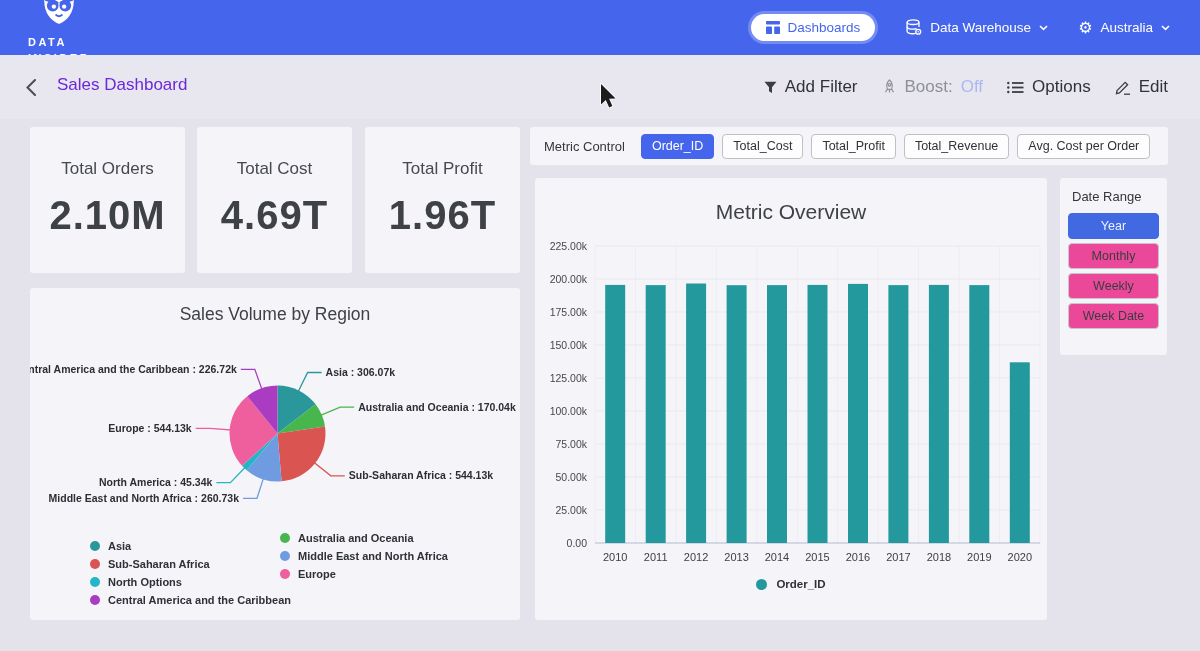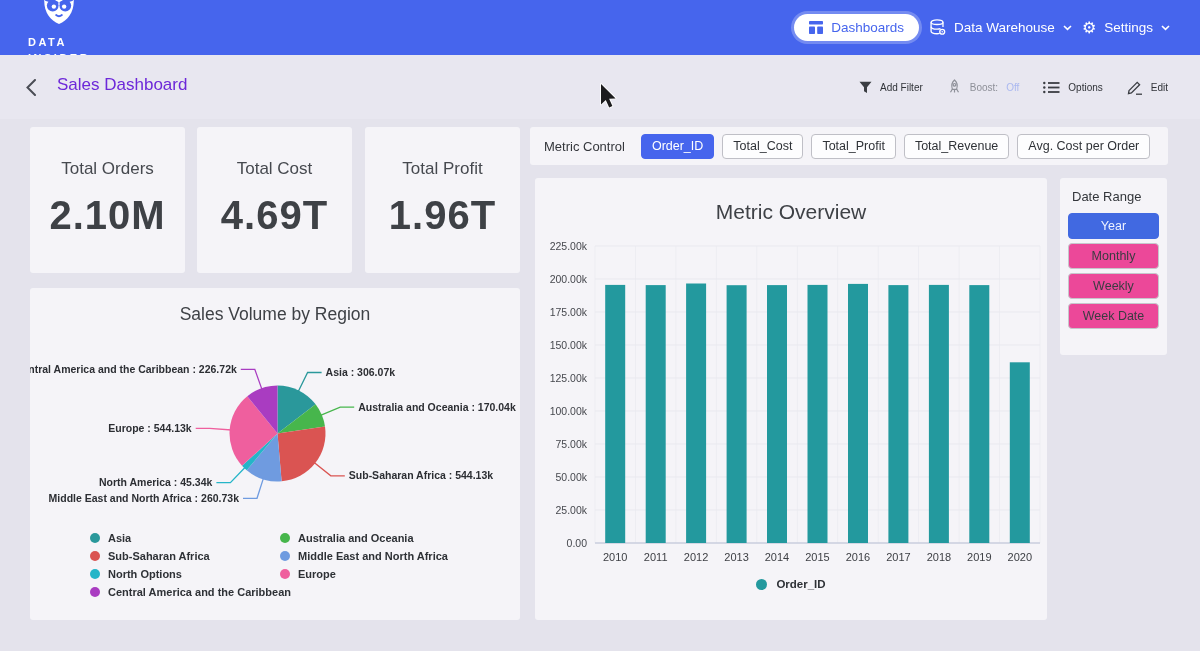--- a/index.html
+++ b/index.html
@@ -8,30 +8,30 @@
   body {
     width:1200px; height:651px; position:relative; overflow:hidden;
     background:#e4e3ec;
     font-family:"Liberation Sans", sans-serif;
     -webkit-font-smoothing:antialiased;
   }
   
   .topbar { position:absolute; left:0; top:0; width:1200px; height:55px; background:#4665ed; display:flex; align-items:center; }
   .brand { display:flex; align-items:center; gap:9px; margin-left:28px;flex-direction:column; }
   .brand-text { color:#fff; font-size:11px; font-weight:bold; letter-spacing:2.5px; line-height:1.45; }
-  .nav { position:absolute; right:30px; top:0; height:55px; display:flex; align-items:center; gap:10px; }
+  .nav { position:absolute; right:30px; top:0; height:55px; display:flex; align-items:center; gap:30px; }
   .nav-item { display:flex; align-items:center; gap:8px; color:#fff; font-size:13.5px; font-weight:500; cursor:pointer; }
   .pill { background:#fff; color:#4665ed; border-radius:15px; padding:6px 15px; box-shadow:0 0 0 3px rgba(255,255,255,.25); }
   .gear-glyph { font-family:"DejaVu Sans", sans-serif; font-size:16px; line-height:1; }
   
   .subheader { position:absolute; left:0; top:55px; width:1200px; height:64px; background:#e8e7f0; }
   .back { position:absolute; left:26px; top:24px; cursor:pointer; }
   .page-title { position:absolute; left:57px; top:20px; font-size:17px; font-weight:500; color:#6d28d9; }
   .sub-actions { position:absolute; right:32px; top:0; height:64px; display:flex; align-items:center; gap:24px; }
-  .sub-action { display:flex; align-items:center; gap:8px; font-size:10px; font-weight:500; color:#303338; cursor:pointer; }
+  .sub-action { display:flex; align-items:center; gap:8px; font-size:17px; font-weight:500; color:#303338; cursor:pointer; }
   .boost-label { color:#8e9098; }
   .boost-value { color:#aab8f0; }
   
   .card { position:absolute; background:#f5f4f8; border-radius:3px; }
   .kpi-card { width:155px; height:146px; top:127px; text-align:center; }
   .kpi-label { margin-top:32px; font-size:17px; font-weight:500; color:#46494f; }
   .kpi-value { margin-top:14px; font-size:40px; font-weight:bold; color:#3e4146; letter-spacing:1px; }
   
   .metric-card { left:530px; top:127px; width:638px; height:38px; display:flex; align-items:center; padding-left:14px; gap:8px; }
   .metric-label { font-size:13px; color:#34363b; margin-right:8px; }
@@ -106,21 +106,21 @@
       </span>
       <span>Data Warehouse</span>
       <span>
         <svg width="9" height="6" viewBox="0 0 9 6">
             <polyline points="1,1 4.5,4.3 8,1" stroke="#ffffff" stroke-width="1.6" fill="none"></polyline>
           </svg>
       </span>
     </div>
     <div class="nav-item">
       <span class="gear-glyph">⚙</span>
-      <span>Settings</span>
+      <span>Australia</span>
       <span>
         <svg width="9" height="6" viewBox="0 0 9 6">
             <polyline points="1,1 4.5,4.3 8,1" stroke="#ffffff" stroke-width="1.6" fill="none"></polyline>
           </svg>
       </span>
     </div>
   </div>
 </div>
 
 <div class="subheader">
@@ -295,21 +295,21 @@
       <path d="M247.5,145.5 L216.7,182.3 A48,48 0 0 1 212.0,177.8 Z" fill="#25b5c8"></path>
       <polyline points="215.7,178.7 200.4,194.6 186.4,194.6" fill="none" stroke="#25b5c8" stroke-width="1.3"></polyline>
       <text x="182.4" y="198.1" text-anchor="end" font-size="10.5" font-weight="bold" fill="#2c2e33">North America : 45.34k</text>
       <path d="M247.5,145.5 L212.0,177.8 A48,48 0 0 1 217.3,108.2 Z" fill="#ef5f9e"></path>
       <polyline points="201.6,142.0 179.7,140.3 165.7,140.3" fill="none" stroke="#ef5f9e" stroke-width="1.3"></polyline>
       <text x="161.7" y="143.8" text-anchor="end" font-size="10.5" font-weight="bold" fill="#2c2e33">Europe : 544.13k</text>
       <path d="M247.5,145.5 L217.3,108.2 A48,48 0 0 1 247.5,97.5 Z" fill="#a93cc1"></path>
       <polyline points="232.2,102.1 224.8,81.4 210.8,81.4" fill="none" stroke="#a93cc1" stroke-width="1.3"></polyline>
       <text x="206.8" y="84.9" text-anchor="end" font-size="10.5" font-weight="bold" fill="#2c2e33">Central America and the Caribbean : 226.72k</text>
     </svg>
-  <div class="pie-legend-col" id="pie-legend-col1" style="left:60px;top:244px">
+  <div class="pie-legend-col" id="pie-legend-col1" style="left:60px;top:252px">
       <div class="pie-legend-item">
         <span class="pie-legend-dot" style="background: rgb(42, 152, 155);"></span>
         <span>Asia</span>
       </div>
       <div class="pie-legend-item">
         <span class="pie-legend-dot" style="background: rgb(218, 84, 82);"></span>
         <span>Sub-Saharan Africa</span>
       </div>
       <div class="pie-legend-item">
         <span class="pie-legend-dot" style="background: rgb(37, 181, 200);"></span>

